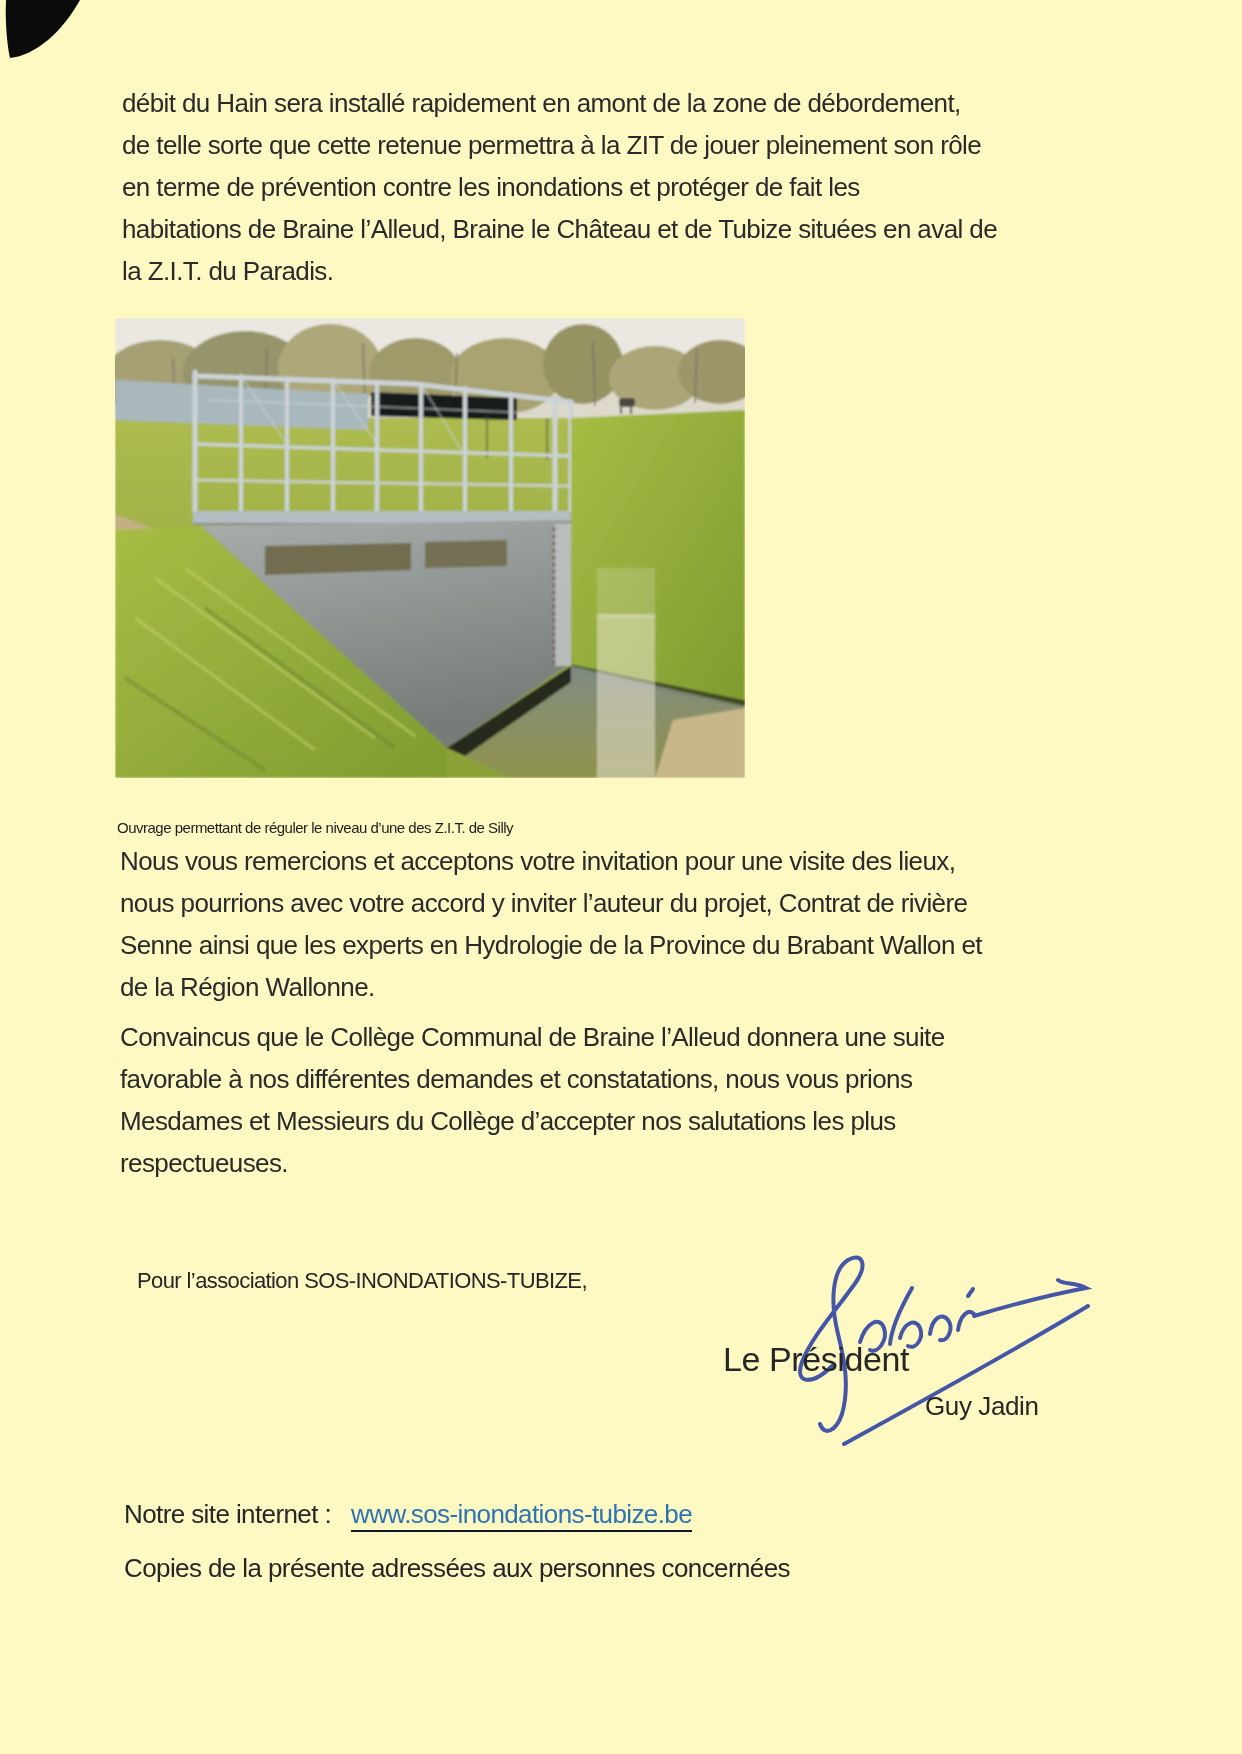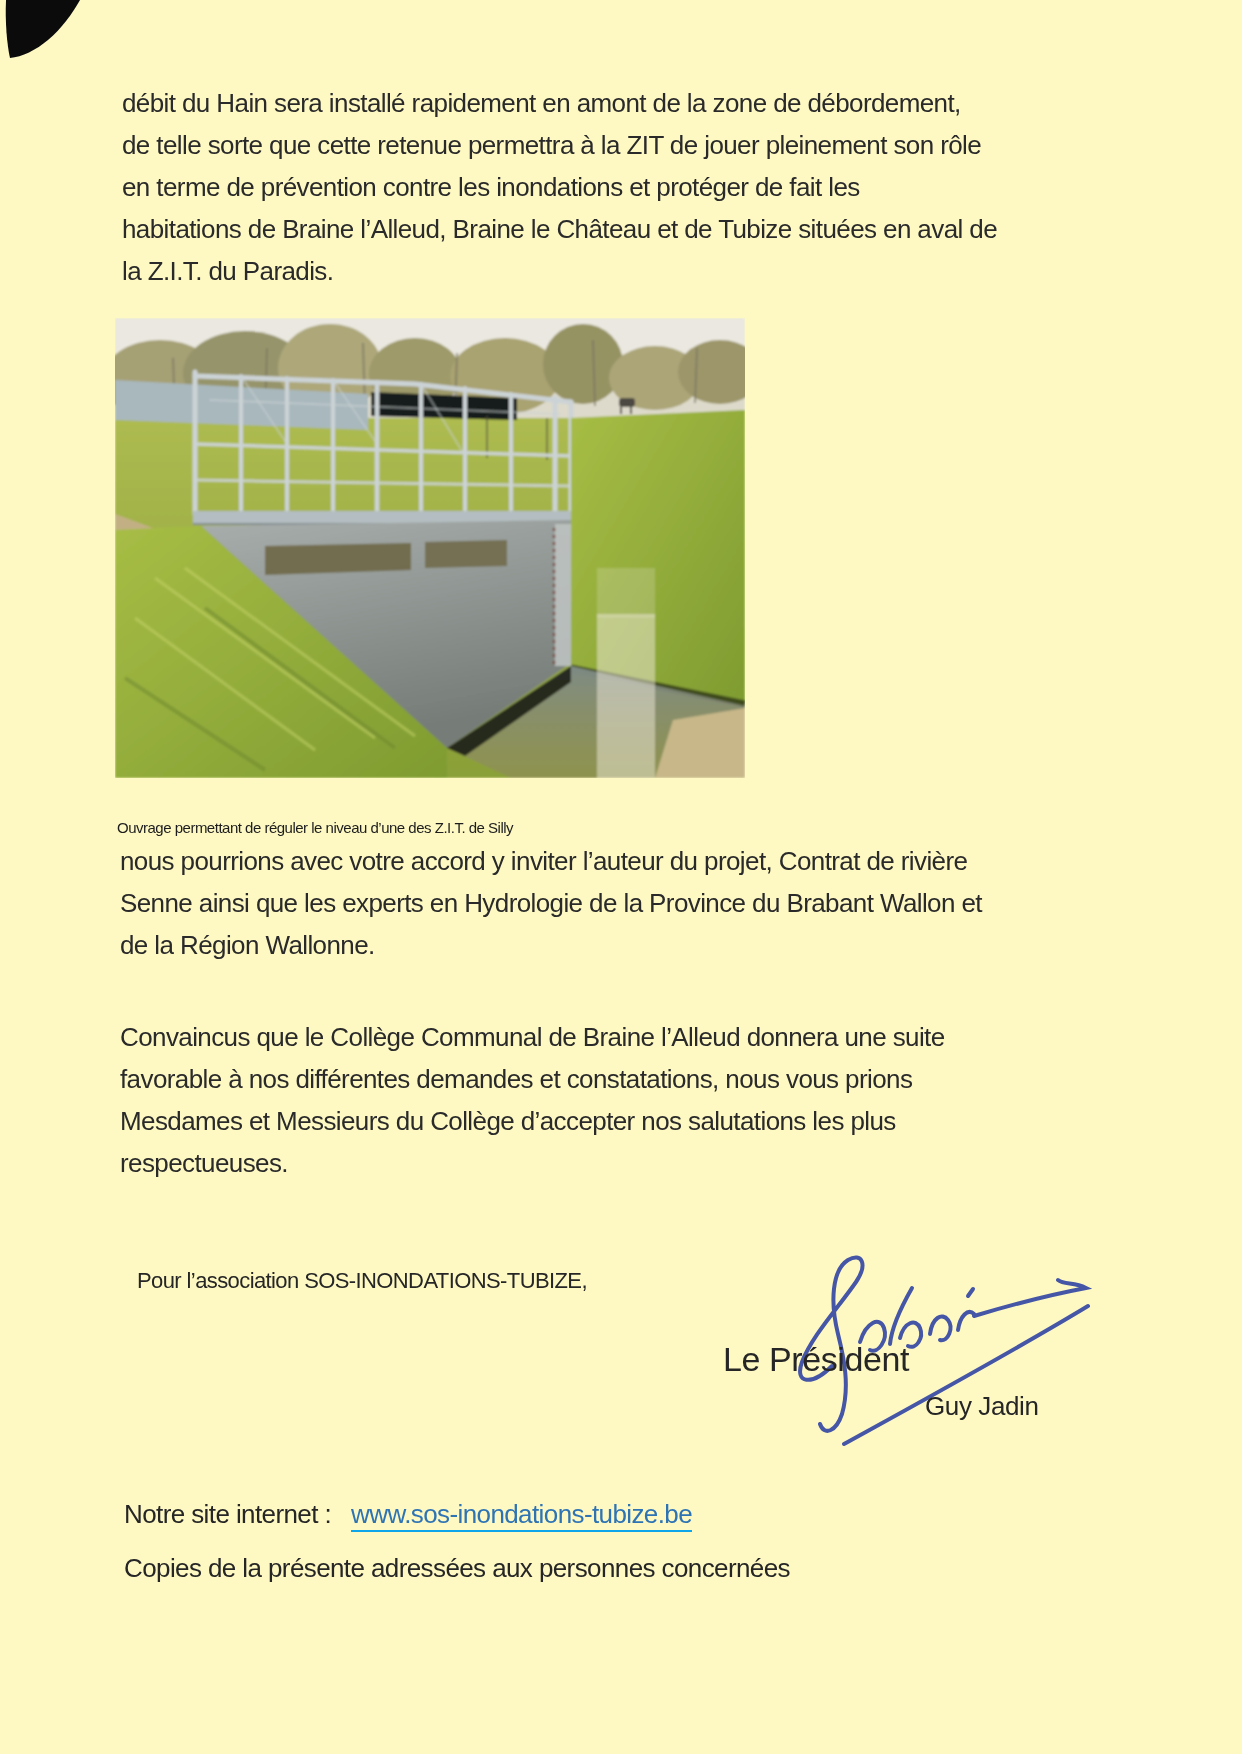--- a/index.html
+++ b/index.html
@@ -15,21 +15,21 @@
   .photo{position:absolute;left:115px;top:318px;width:630px;height:460px;}
   .photo svg{display:block;width:100%;height:100%;}
   .caption{position:absolute;left:117px;top:819px;font-size:15px;font-weight:normal;
            letter-spacing:-0.5px;color:#1d1d1d;white-space:nowrap;}
   .assoc{position:absolute;left:137px;top:1268px;font-size:22px;letter-spacing:-0.6px;white-space:nowrap;}
   .sig{position:absolute;left:770px;top:1244px;width:330px;height:215px;}
   .president{position:absolute;left:723px;top:1340px;font-size:34px;letter-spacing:-0.4px;white-space:nowrap;}
   .prez-name{position:absolute;left:925px;top:1391px;font-size:26px;letter-spacing:-0.4px;white-space:nowrap;}
   .contact{position:absolute;left:124px;top:1458px;font-size:26px;letter-spacing:-0.6px;white-space:nowrap;}
   .siteline{position:absolute;left:124px;top:1499px;font-size:26px;letter-spacing:-0.6px;white-space:nowrap;}
-  .sitelink{color:#2e74b5;border-bottom:2px solid #0ea5e9;padding-bottom:1px;margin-left:20px;cursor:pointer;}
+  .sitelink{color:#2e74b5;border-bottom:2px solid #0f172a;padding-bottom:1px;margin-left:20px;cursor:pointer;}
   .copies{position:absolute;left:124px;top:1553px;font-size:26px;letter-spacing:-0.6px;white-space:nowrap;}
 </style>
 </head>
 <body>
 
 <div class="page">
 
   <svg class="corner-mark" width="90" height="64" viewBox="0 0 90 64">
     <path d="M6,0 L80,0 C72,14 62,28 48,40 C36,50 22,57 10,58 C7,45 5,22 6,0 Z" fill="#0b0b0b"></path>
   </svg>
@@ -140,20 +140,21 @@
         <rect x="482" y="250" width="58" height="50" fill="#efe9da" opacity="0.22"></rect>
 
         <polygon points="540,460 558,402 630,390 630,460" fill="#c7b789"></polygon>
       </g>
     </svg>
   </div>
 
   <div class="caption">Ouvrage permettant de réguler le niveau d’une des Z.I.T. de Silly</div>
 
   <div class="bodytext" style="left:120px;top:840px;">
+    <div class="ln">Nous vous remercions et acceptons votre invitation pour une visite des lieux,</div>
     <div class="ln">nous pourrions avec votre accord y inviter l’auteur du projet, Contrat de rivière</div>
     <div class="ln">Senne ainsi que les experts en Hydrologie de la Province du Brabant Wallon et</div>
     <div class="ln">de la Région Wallonne.</div>
   </div>
 
   <div class="bodytext" style="left:120px;top:1016px;">
     <div class="ln">Convaincus que le Collège Communal de Braine l’Alleud donnera une suite</div>
     <div class="ln">favorable à nos différentes demandes et constatations, nous vous prions</div>
     <div class="ln">Mesdames et Messieurs du Collège d’accepter nos salutations les plus</div>
     <div class="ln">respectueuses.</div>

